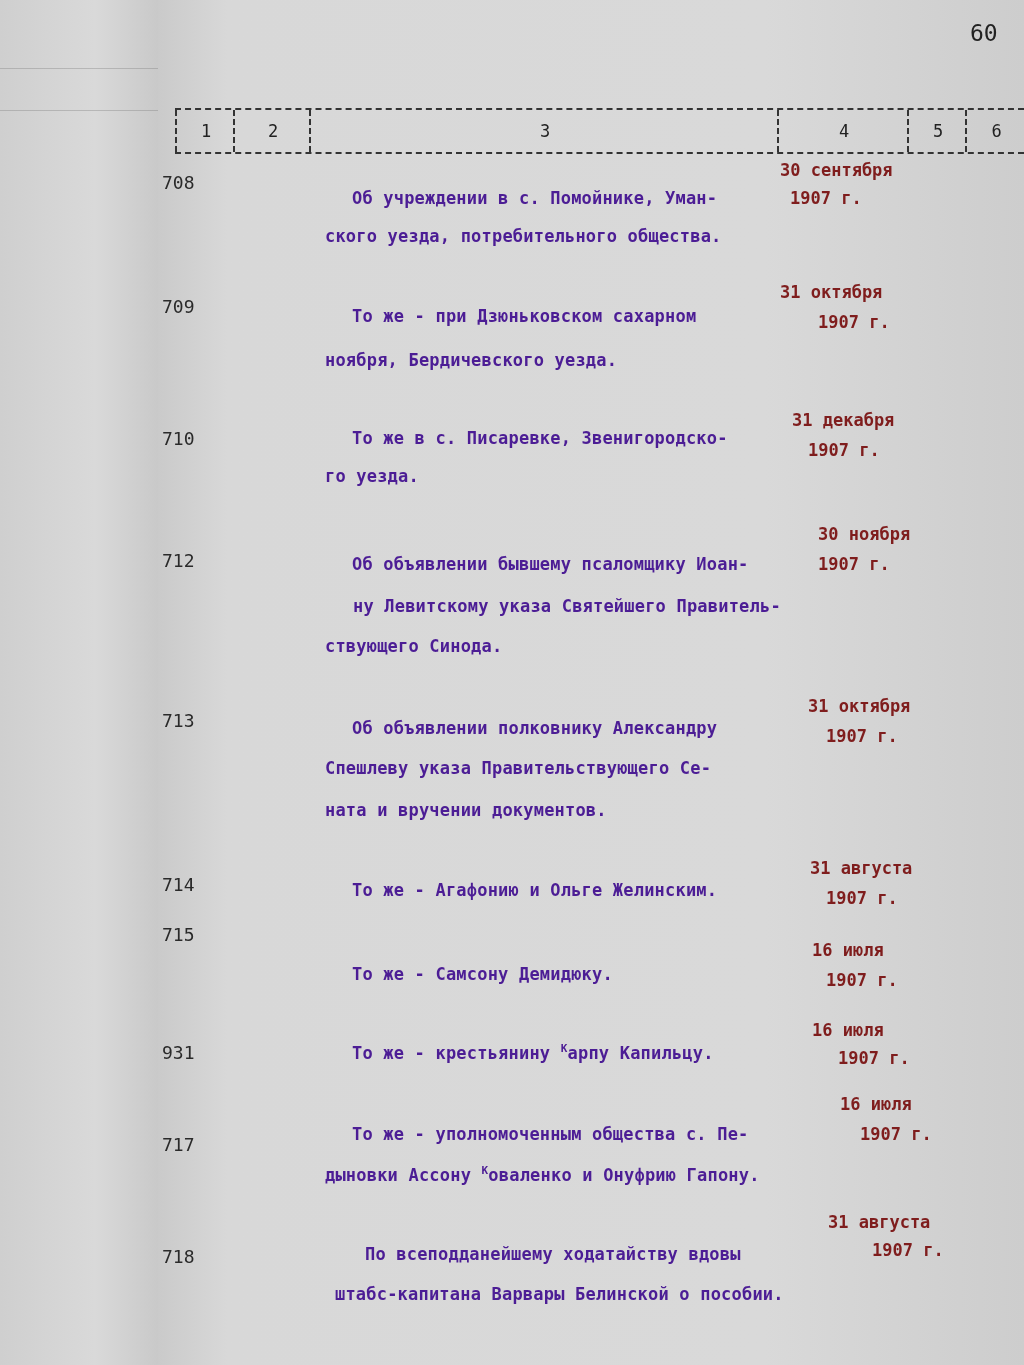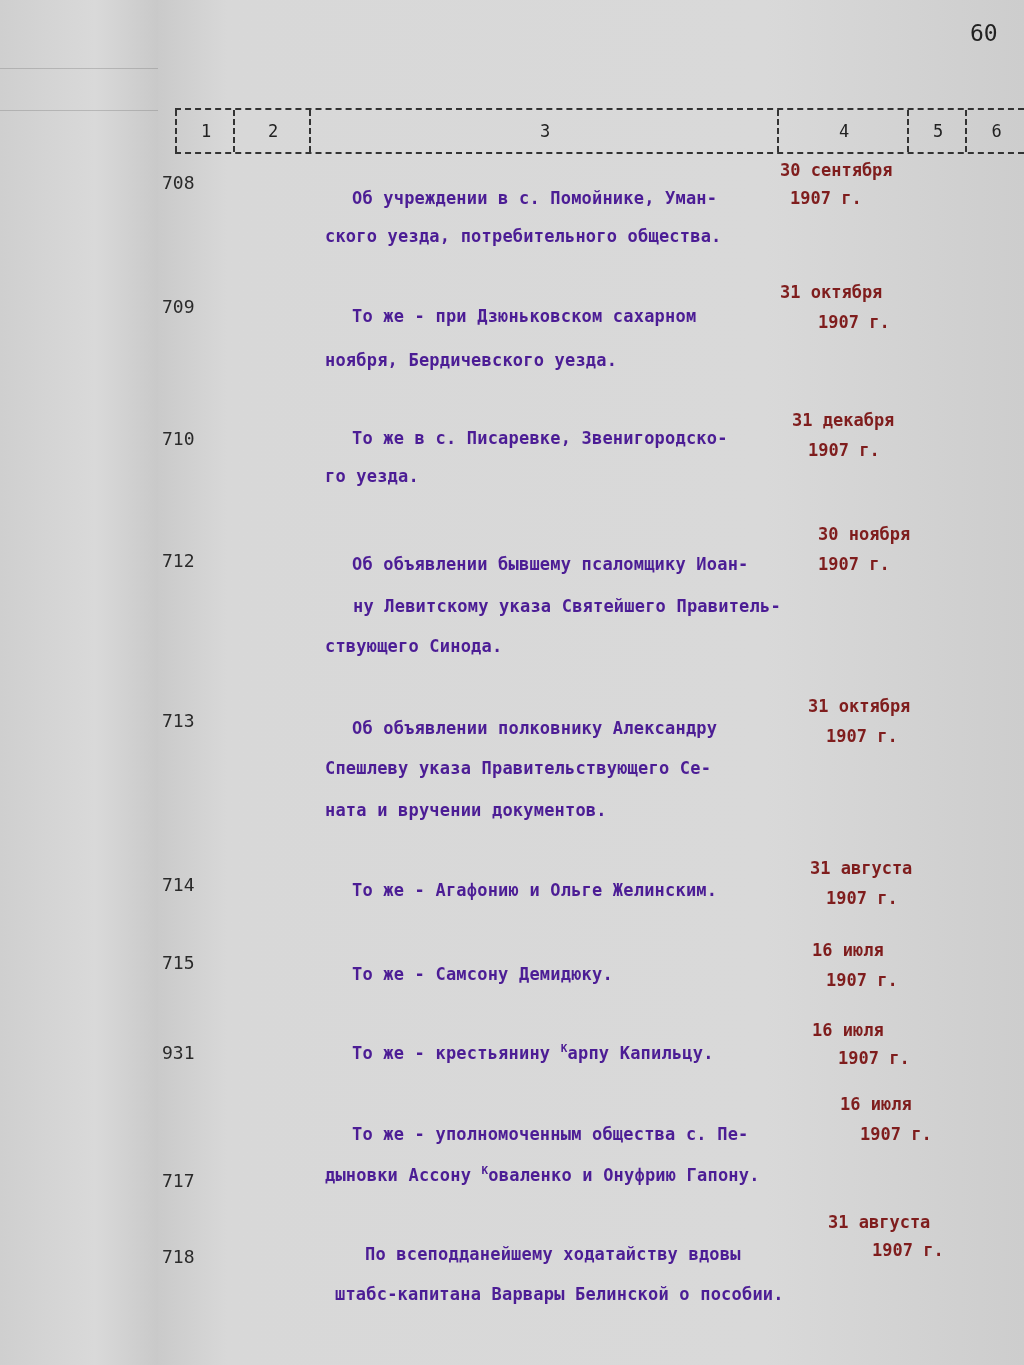--- a/index.html
+++ b/index.html
@@ -110,35 +110,35 @@
 </div>
 
 <div>
   <div class="row-num" style="top:874px;">714</div>
   <div class="date-line" style="left:810px;top:858px;">31 августа</div>
   <div class="date-line" style="left:826px;top:888px;">1907 г.</div>
   <div class="text-line" style="left:352px;top:880px;">То же - Агафонию и Ольге Желинским.</div>
 </div>
 
 <div>
-  <div class="row-num" style="top:952px;">715</div>
+  <div class="row-num" style="top:924px;">715</div>
   <div class="date-line" style="left:812px;top:940px;">16 июля</div>
   <div class="date-line" style="left:826px;top:970px;">1907 г.</div>
   <div class="text-line" style="left:352px;top:964px;">То же - Самсону Демидюку.</div>
 </div>
 
 <div>
   <div class="row-num" style="top:1042px;">931</div>
   <div class="date-line" style="left:812px;top:1020px;">16 июля</div>
   <div class="date-line" style="left:838px;top:1048px;">1907 г.</div>
   <div class="text-line" style="left:352px;top:1042px;"><span>То же - крестьянину </span><span class="sup">К</span><span>арпу Капильцу.</span></div>
 </div>
 
 <div>
-  <div class="row-num" style="top:1134px;margin-top:36px;">717</div>
+  <div class="row-num" style="top:1134px;">717</div>
   <div class="date-line" style="left:840px;top:1094px;">16 июля</div>
   <div class="date-line" style="left:860px;top:1124px;">1907 г.</div>
   <div class="text-line" style="left:352px;top:1124px;">То же - уполномоченным общества с. Пе-</div>
   <div class="text-line" style="left:325px;top:1164px;text-align:center;"><span>дыновки Ассону </span><span class="sup">К</span><span>оваленко и Онуфрию Гапону.</span></div>
 </div>
 
 <div>
   <div class="row-num" style="top:1246px;">718</div>
   <div class="date-line" style="left:828px;top:1212px;">31 августа</div>
   <div class="date-line" style="left:872px;top:1240px;">1907 г.</div>

